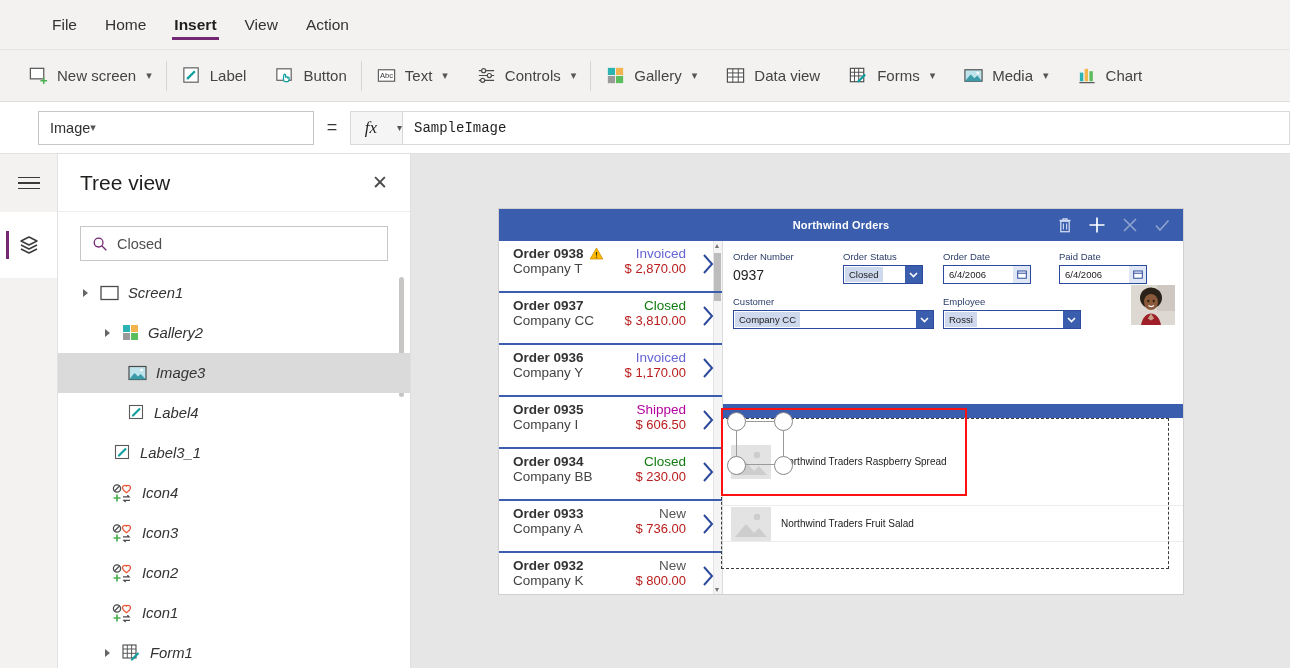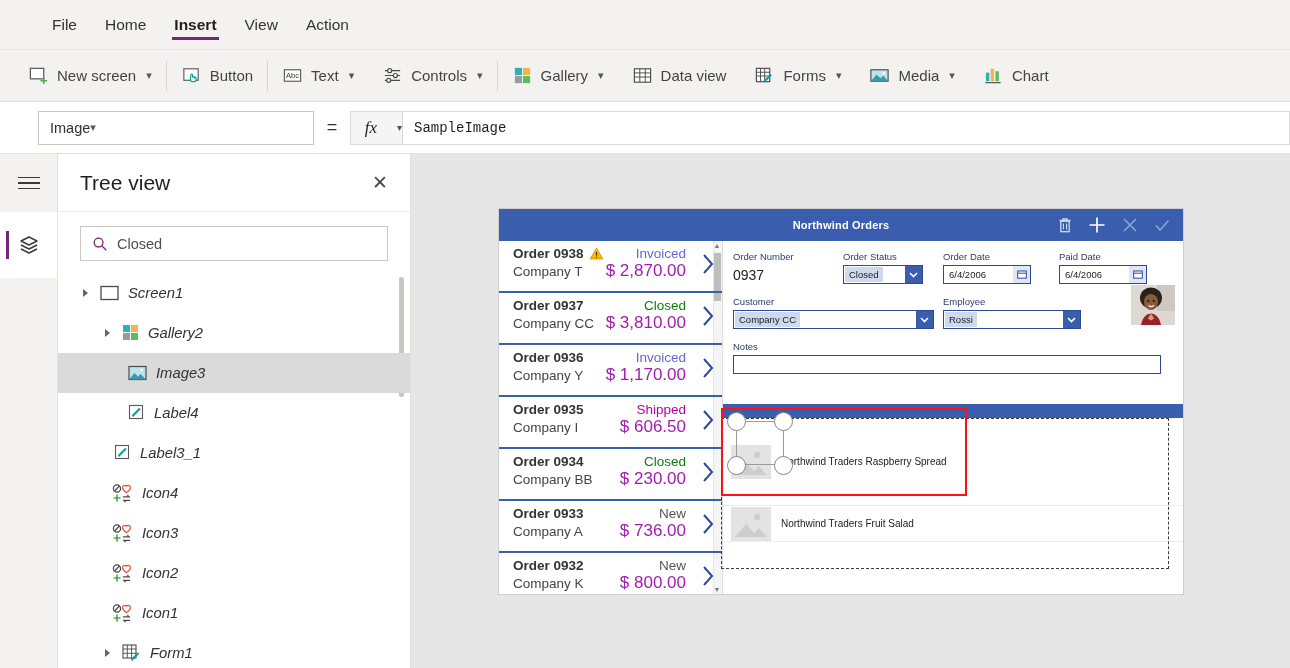--- a/index.html
+++ b/index.html
@@ -135,21 +135,21 @@
   .gallery { width:230px; background:#fff; border-right:1px solid #dcdcdc;
              position:relative; overflow:hidden; }
   .grow {
     height:52px; border-bottom:2px solid #3a5dae; padding:5px 10px 0 14px;
     position:relative; cursor:pointer;
   }
   .grow .r1, .grow .r2 { display:flex; justify-content:space-between; align-items:center; }
   .grow .oid { font-size:13.5px; font-weight:bold; color:#333; display:flex; align-items:center; gap:5px;}
   .grow .stat { font-size:13.5px; padding-right:26px; }
   .grow .comp { font-size:13.5px; color:#444; }
-  .grow .amt  { font-size:17px; color:#a21caf; padding-right:26px; }
+  .grow .amt  { font-size:13px; color:#b91c1c; padding-right:26px; }
   .grow .chev {
     position:absolute; right:8px; top:12px; width:12px; height:22px;
   }
   .gscroll-track {
     position:absolute; right:0; top:0; width:9px; height:100%;
     background:#f4f4f4; border-left:1px solid #e4e4e4;
   }
   .gscroll-thumb { position:absolute; right:1px; top:12px; width:7px; height:48px; background:#bdbdbd; }
   .gs-arrow { position:absolute; right:1.5px; font-size:7px; color:#777; }
 
@@ -211,20 +211,28 @@
     <div class="rb-item" style="padding-left:28px">
       <svg class="rb-ico" viewBox="0 0 22 22">
         <rect x="2.5" y="3.5" width="14" height="11" fill="#fff" stroke="#5a5a5a" stroke-width="1.3"></rect>
         <path d="M13 16.5h7M16.5 13v7" stroke="#4caf50" stroke-width="1.6" fill="none"></path>
       </svg>
       <span>New screen</span>
       <span class="rb-caret">▾</span>
     </div>
     <div class="rb-sep"></div>
 
+    <div class="rb-item">
+      <svg class="rb-ico" viewBox="0 0 22 22">
+        <rect x="3" y="3" width="15" height="15" fill="#fff" stroke="#5a5a5a" stroke-width="1.2"></rect>
+        <path d="M6.5 14.5L14.5 6.5" stroke="#0f9e9e" stroke-width="2.4"></path>
+        <path d="M5.6 15.4l1.2-2.3 1.1 1.1z" fill="#0f9e9e"></path>
+      </svg>
+      <span>Label</span>
+    </div>
 
     <div class="rb-item">
       <svg class="rb-ico" viewBox="0 0 22 22">
         <rect x="3" y="4" width="15" height="12" fill="#fff" stroke="#5a5a5a" stroke-width="1.2"></rect>
         <path d="M10 16c-.5-2 .2-3.6.2-4.8 0-1 .3-1.6 1-1.6s1 .7 1 1.6v2.2" stroke="#0f9e9e" stroke-width="1.3" fill="#fff"></path>
         <path d="M12.2 13.2c0-.7.5-1.1 1-1.1s.9.5.9 1.1v.9M14.1 13.6c0-.7.5-1 .9-1s.8.4.8 1v1.2c0 1.5-1.1 2.6-2.4 2.6h-1.6c-1 0-1.6-.6-1.8-1.6" stroke="#0f9e9e" stroke-width="1.3" fill="#fff"></path>
       </svg>
       <span>Button</span>
     </div>
     <div class="rb-sep"></div>
@@ -669,24 +677,20 @@
                   <ellipse cx="20" cy="13" rx="11" ry="10.5" fill="#2a2119"></ellipse>
                   <ellipse cx="20" cy="17" rx="7" ry="8" fill="#8a5a3b"></ellipse>
                   <ellipse cx="17.3" cy="16" rx="1" ry="1.2" fill="#241a12"></ellipse>
                   <ellipse cx="22.7" cy="16" rx="1" ry="1.2" fill="#241a12"></ellipse>
                   <path d="M17.5 20.5c1.5 1.3 4 1.3 5.4 0" stroke="#fff" stroke-width="1.4" fill="none"></path>
                   <path d="M10 40c1.5-8 6-11.5 10-11.5S28.5 32 30 40z" fill="#9e1f27"></path>
                   <path d="M20 28.5l-3.2 5 3.2 2 3.2-2z" fill="#c8a088"></path>
                 </svg>
               </div>
 
-              <div style="margin-top:12px">
-                <div class="flbl">Notes</div>
-                <div class="notes-box" style="width:428px"></div>
-              </div>
             </div>
 
             <div class="gal2-band"></div>
 
             <div class="gal2">
               <div class="g2row">
                 <div class="thumb">
                   <svg width="40" height="34" viewBox="0 0 40 34">
                     <rect width="40" height="34" fill="#e3e3e3"></rect>
                     <circle cx="26" cy="10" r="3.2" fill="#cdcdcd"></circle>

